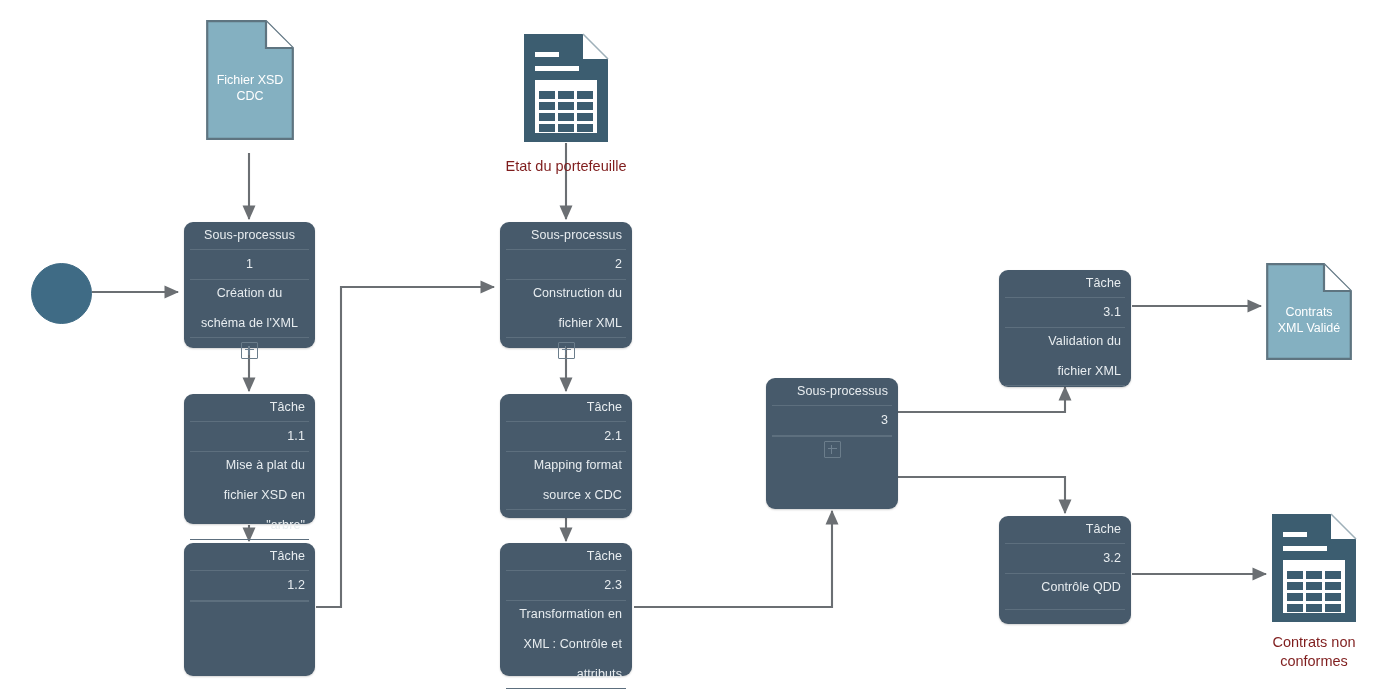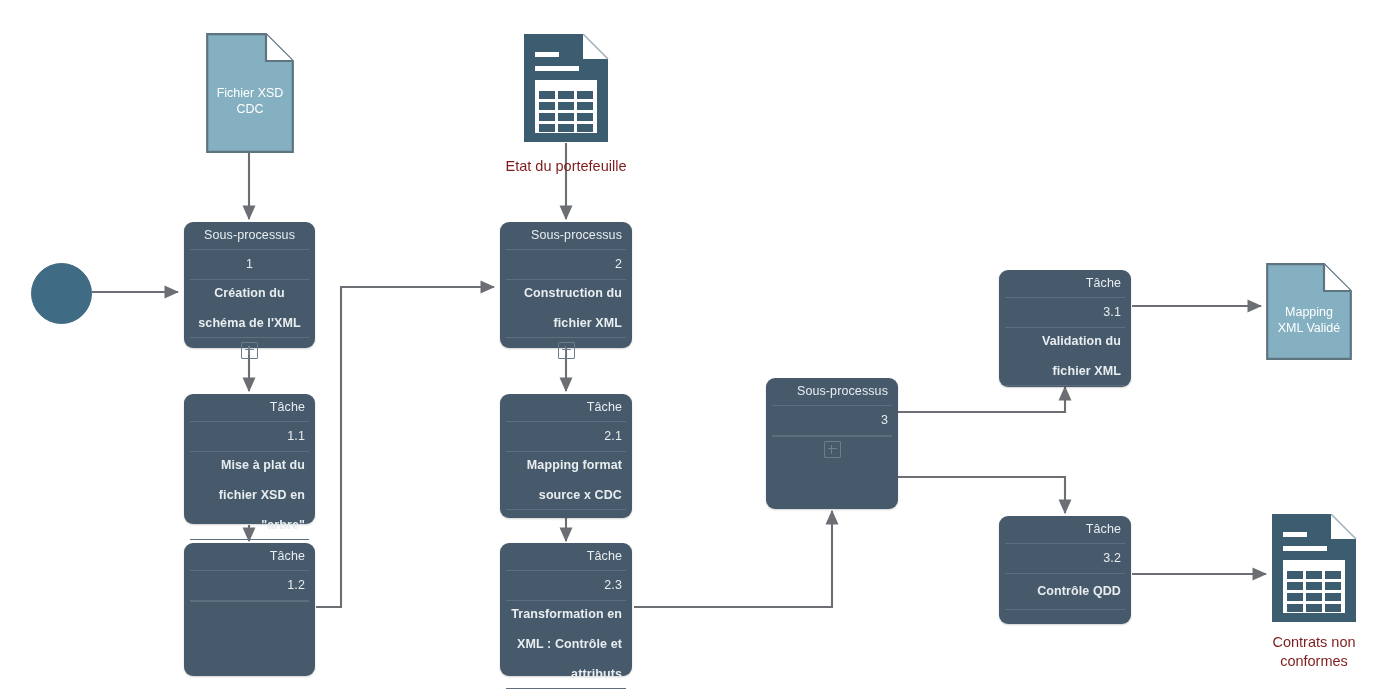--- a/index.html
+++ b/index.html
@@ -57,26 +57,24 @@
     text-align: right;
   }
   .node .r-num {
     padding-top: 7px;
     padding-bottom: 7px;
     text-align: right;
   }
   .node .r-title {
     flex: 1 1 auto;
     display: flex;
-    align-items: center;
     justify-content: flex-end;
     text-align: right;
     padding-top: 6px;
     padding-bottom: 6px;
-    font-weight: bold;
   }
   .node .r-title span { display: block; }
   .node .r-foot {
     flex: none;
     height: 24px;
     display: flex;
     align-items: center;
     justify-content: center;
   }
   .node.center .r-type,
@@ -174,21 +172,21 @@
       <path d="M 898 477 L 1065 477 L 1065 513" marker-end="url(#arrow)"></path>
 
       <path d="M 1132 306 L 1261 306" marker-end="url(#arrow)"></path>
 
       <path d="M 1132 574 L 1266 574" marker-end="url(#arrow)"></path>
     </g>
   </svg>
 
   <div class="start-event" style="left:31px; top:263px; width:59px; height:59px;"></div>
 
-  <div class="doc-plain" style="left:206px; top:33px; width:88px; height:120px;">
+  <div class="doc-plain" style="left:206px; top:20px; width:88px; height:120px;">
     <svg width="88" height="120" viewBox="0 0 88 120">
       <path d="M 1.2 1.2 L 60 1.2 L 86.8 28 L 86.8 118.8 L 1.2 118.8 Z" fill="#84b0c1" stroke="#5e7480" stroke-width="2.2" stroke-linejoin="miter"></path>
       <path d="M 60 1.2 L 60 28 L 86.8 28" fill="#ffffff" stroke="#5e7480" stroke-width="2.2" stroke-linejoin="miter"></path>
     </svg>
     <div class="label" style="top:52px;">
       <span>Fichier XSD</span><br>
       <span>CDC</span>
     </div>
   </div>
 
@@ -347,21 +345,21 @@
     <div class="rule"></div>
     <div class="r-foot" style="height:14px;"></div>
   </div>
 
   <div class="doc-plain" style="left:1266px; top:263px; width:86px; height:97px;">
     <svg width="86" height="97" viewBox="0 0 86 97">
       <path d="M 1.2 1.2 L 58 1.2 L 84.8 28 L 84.8 95.8 L 1.2 95.8 Z" fill="#84b0c1" stroke="#5e7480" stroke-width="2.2" stroke-linejoin="miter"></path>
       <path d="M 58 1.2 L 58 28 L 84.8 28" fill="#ffffff" stroke="#5e7480" stroke-width="2.2" stroke-linejoin="miter"></path>
     </svg>
     <div class="label" style="top:41px;">
-      <span>Mapping</span><br>
+      <span>Contrats</span><br>
       <span>XML Validé</span>
     </div>
   </div>
 
   <div class="doc-sheet" style="left:1271px; top:513px; width:86px; height:110px;">
     <svg width="86" height="110" viewBox="0 0 86 110">
       <path d="M 1 1 L 60 1 L 85 26 L 85 109 L 1 109 Z" fill="#3c5d70"></path>
       <path d="M 60 1 L 60 26 L 85 26 Z" fill="#ffffff"></path>
       <path d="M 60 1 L 85 26" stroke="#9fb0b9" stroke-width="1.6" fill="none"></path>
       <rect x="12" y="19" width="24" height="5" fill="#ffffff"></rect>

